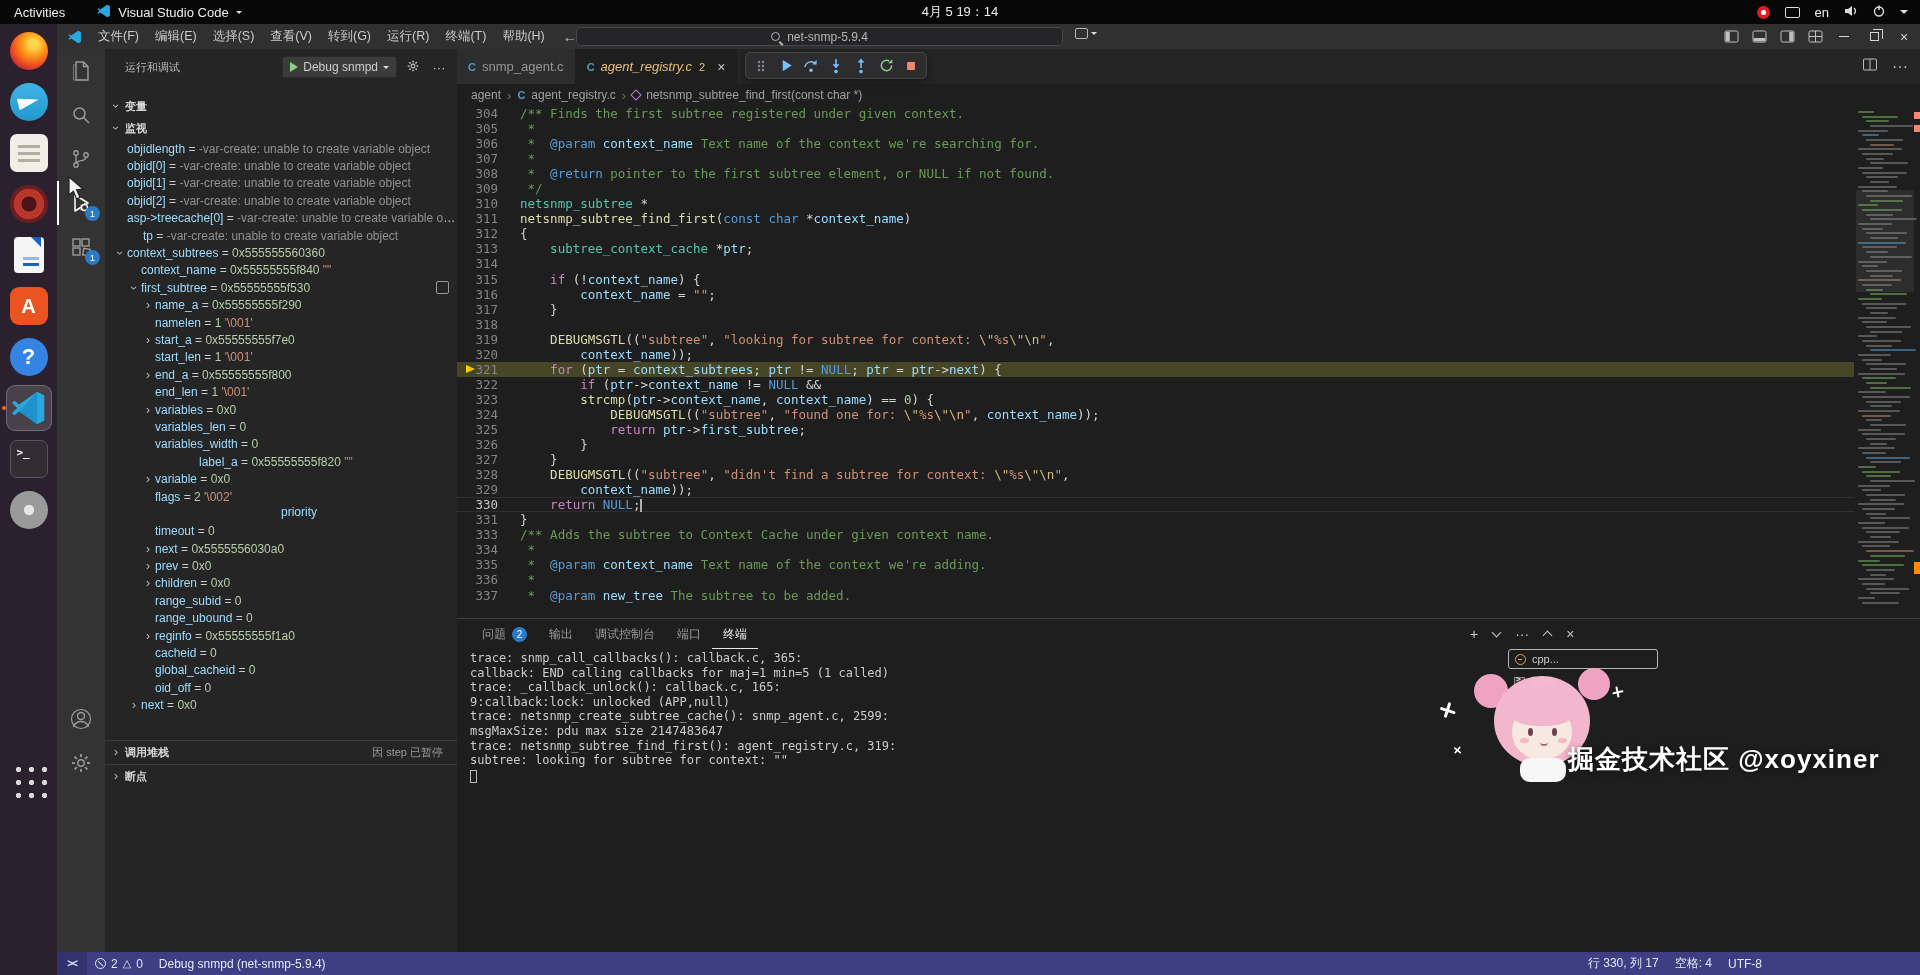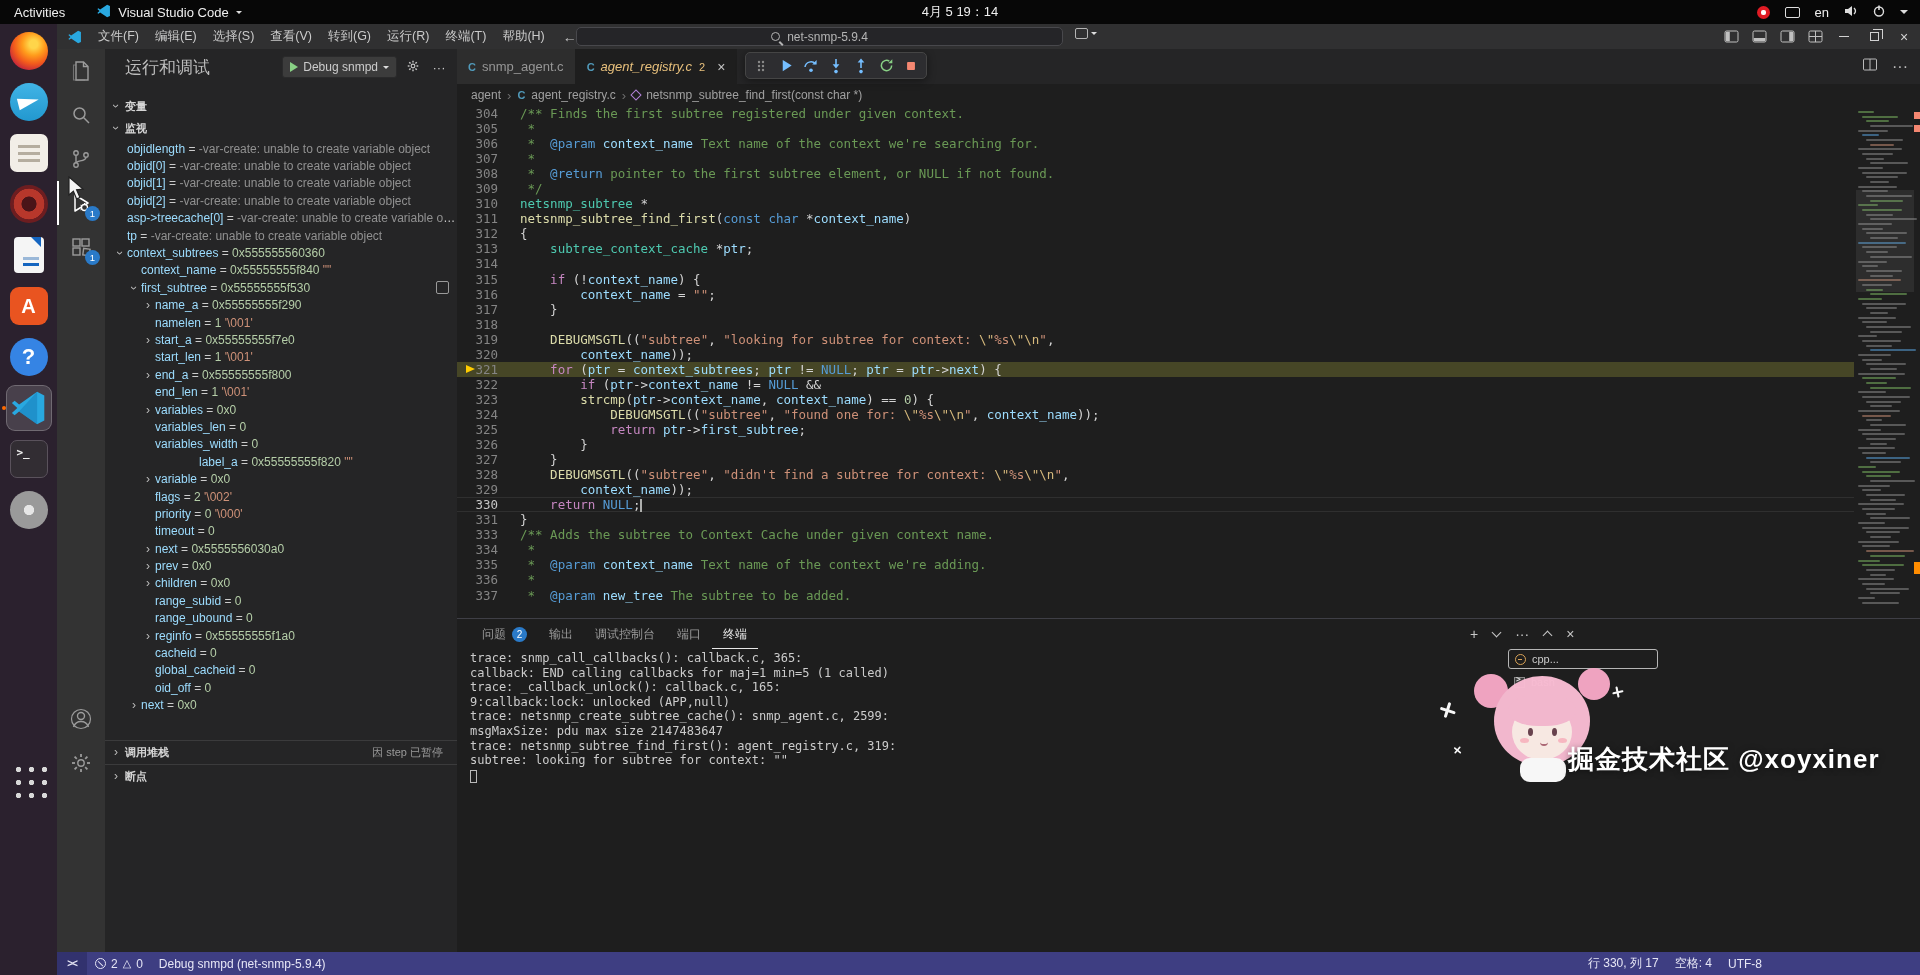--- a/index.html
+++ b/index.html
@@ -65,21 +65,21 @@
   
   .activitybar{width:48px;background:#333333;flex:none;position:relative}
   .ab-item{width:48px;height:44px;display:flex;align-items:center;justify-content:center;color:#9b9b9b;position:relative}
   .ab-item.active{color:#fff;box-shadow:inset 2px 0 0 #fff}
   .ab-badge{position:absolute;right:5px;bottom:4px;min-width:15px;height:15px;border-radius:8px;background:#2a7ac8;color:#fff;font-size:9.5px;display:flex;align-items:center;justify-content:center;padding:0 3px}
   .ab-bottom{position:absolute;top:648px;left:0;width:48px}
 
   
   .sidebar{width:352px;background:#252526;flex:none;color:#ccc;position:relative;overflow:hidden}
   .sb-header{height:36px;display:flex;align-items:center;padding:0 8px 0 20px;gap:6px}
-  .sb-title{font-size:17px;color:#bcbcbc;white-space:nowrap}
+  .sb-title{font-size:11px;color:#bcbcbc;white-space:nowrap}
   .launch{margin-left:auto;display:flex;align-items:center;gap:5px;background:#3c3c3c;border:1px solid #2a2a2b;border-radius:3px;height:22px;padding:0 7px;font-size:12px;color:#ccc}
   .play-tri{width:0;height:0;border-left:8px solid #89d185;border-top:5px solid transparent;border-bottom:5px solid transparent;display:inline-block}
   .icon-btn{width:20px;text-align:center;color:#ccc;font-size:13px}
   .sec-h{height:22px;display:flex;align-items:center;font-size:11px;font-weight:bold;padding:0 4px;gap:2px;color:#d5d5d5}
   .twist{display:inline-block;width:14px;text-align:center;font-size:12px;color:#bbb;font-weight:normal}
   .twist.rot{transform:rotate(90deg)}
   .watch-list{margin-top:1px}
   .watch-row{height:17.4px;display:flex;align-items:center;font-size:12px;white-space:nowrap;overflow:hidden}
   .wname{color:#9cdcfe}
   .weq{color:#cccccc;white-space:pre}
@@ -444,21 +444,21 @@
             <span class="wname">objid[2]</span>
             <span class="weq"> = </span>
             <span class="wval"><span class="wv-err">-var-create: unable to create variable object</span></span>
           </div>
           <div class="watch-row" style="padding-left: 8px;">
             <span class="twist"></span>
             <span class="wname">asp-&gt;treecache[0]</span>
             <span class="weq"> = </span>
             <span class="wval"><span class="wv-err">-var-create: unable to create variable object</span></span>
           </div>
-          <div class="watch-row" style="padding-left: 8px; align-items: center;">
+          <div class="watch-row" style="padding-left: 24px; align-items: center;">
             <span class="twist"></span>
             <span class="wname">tp</span>
             <span class="weq"> = </span>
             <span class="wval"><span class="wv-err">-var-create: unable to create variable object</span></span>
           </div>
           <div class="watch-row" style="padding-left: 8px;">
             <span class="twist rot">›</span>
             <span class="wname">context_subtrees</span>
             <span class="weq"> = </span>
             <span class="wval"><span class="wv-num">0x555555560360</span></span>
@@ -541,21 +541,21 @@
             <span class="wname">variable</span>
             <span class="weq"> = </span>
             <span class="wval"><span class="wv-num">0x0</span></span>
           </div>
           <div class="watch-row" style="padding-left: 36px;">
             <span class="twist"></span>
             <span class="wname">flags</span>
             <span class="weq"> = </span>
             <span class="wval"><span class="wv-num">2</span><span class="wv-str"> '\002'</span></span>
           </div>
-          <div class="watch-row" style="padding-left: 36px;">
+          <div class="watch-row" style="padding-left: 36px; flex-direction: column;">
             <span class="twist"></span>
             <span class="wname">priority</span>
             <span class="weq"> = </span>
             <span class="wval"><span class="wv-num">0</span><span class="wv-str"> '\000'</span></span>
           </div>
           <div class="watch-row" style="padding-left: 36px;">
             <span class="twist"></span>
             <span class="wname">timeout</span>
             <span class="weq"> = </span>
             <span class="wval"><span class="wv-num">0</span></span>

